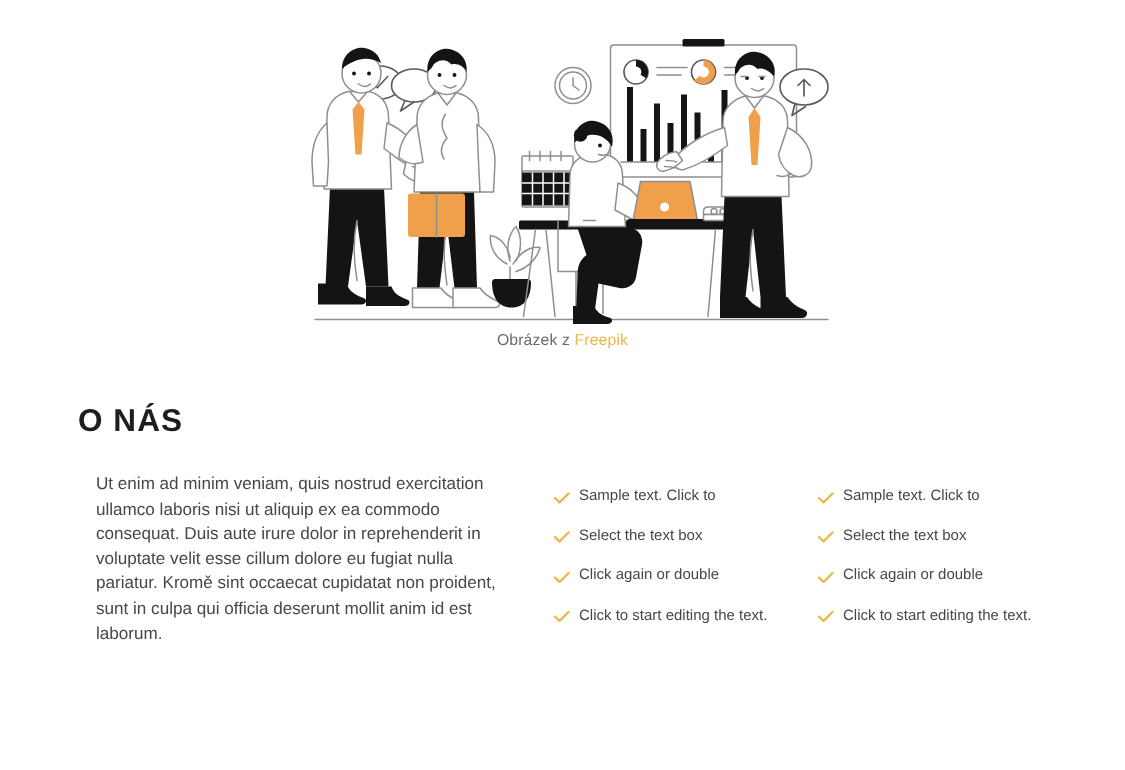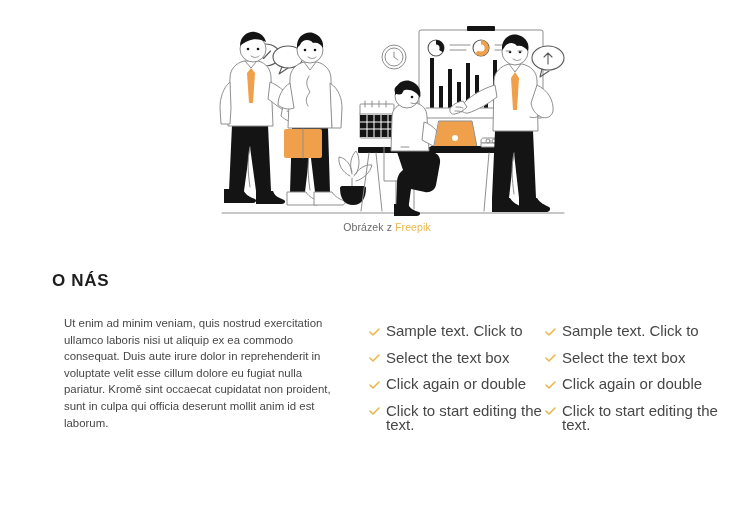--- a/index.html
+++ b/index.html
@@ -14,21 +14,21 @@
     position: relative;
     overflow: hidden;
     font-family: "Liberation Sans", sans-serif;
     color: #3a3a3a;
     -webkit-font-smoothing: antialiased;
   }
 
   
   #illustration-block {
     position: absolute;
-    left: 12px;
+    left: 0;
     top: 0;
     width: 664px;
     height: 246px;
   }
   #hero-illustration {
     position: absolute;
     left: 196px;
     top: 16px;
     width: 370px;
     height: 202px;
@@ -56,21 +56,21 @@
     top: 246px;
     width: 750px;
     height: 267px;
   }
 
   #page-title {
     position: absolute;
     left: 52px;
     top: 25px;
     margin: 0;
-    font-size: 17px;
+    font-size: 21px;
     line-height: 20px;
     font-weight: 700;
     letter-spacing: .7px;
     color: #1d1d1d;
   }
 
   #intro-column {
     position: absolute;
     left: 52px;
     top: 57px;
@@ -103,21 +103,21 @@
 
   .check-list {
     list-style: none;
     margin: 0;
     padding: 0;
   }
   .check-item {
     position: relative;
     padding-left: 17px;
     margin-bottom: 12.5px;
-    font-size: 15px;
+    font-size: 10px;
     line-height: 14px;
     color: #474747;
   }
   .check-item:last-child { margin-bottom: 4px; }
   .check-icon {
     position: absolute;
     left: 0;
     top: 0;
     width: 11px;
     height: 14px;

